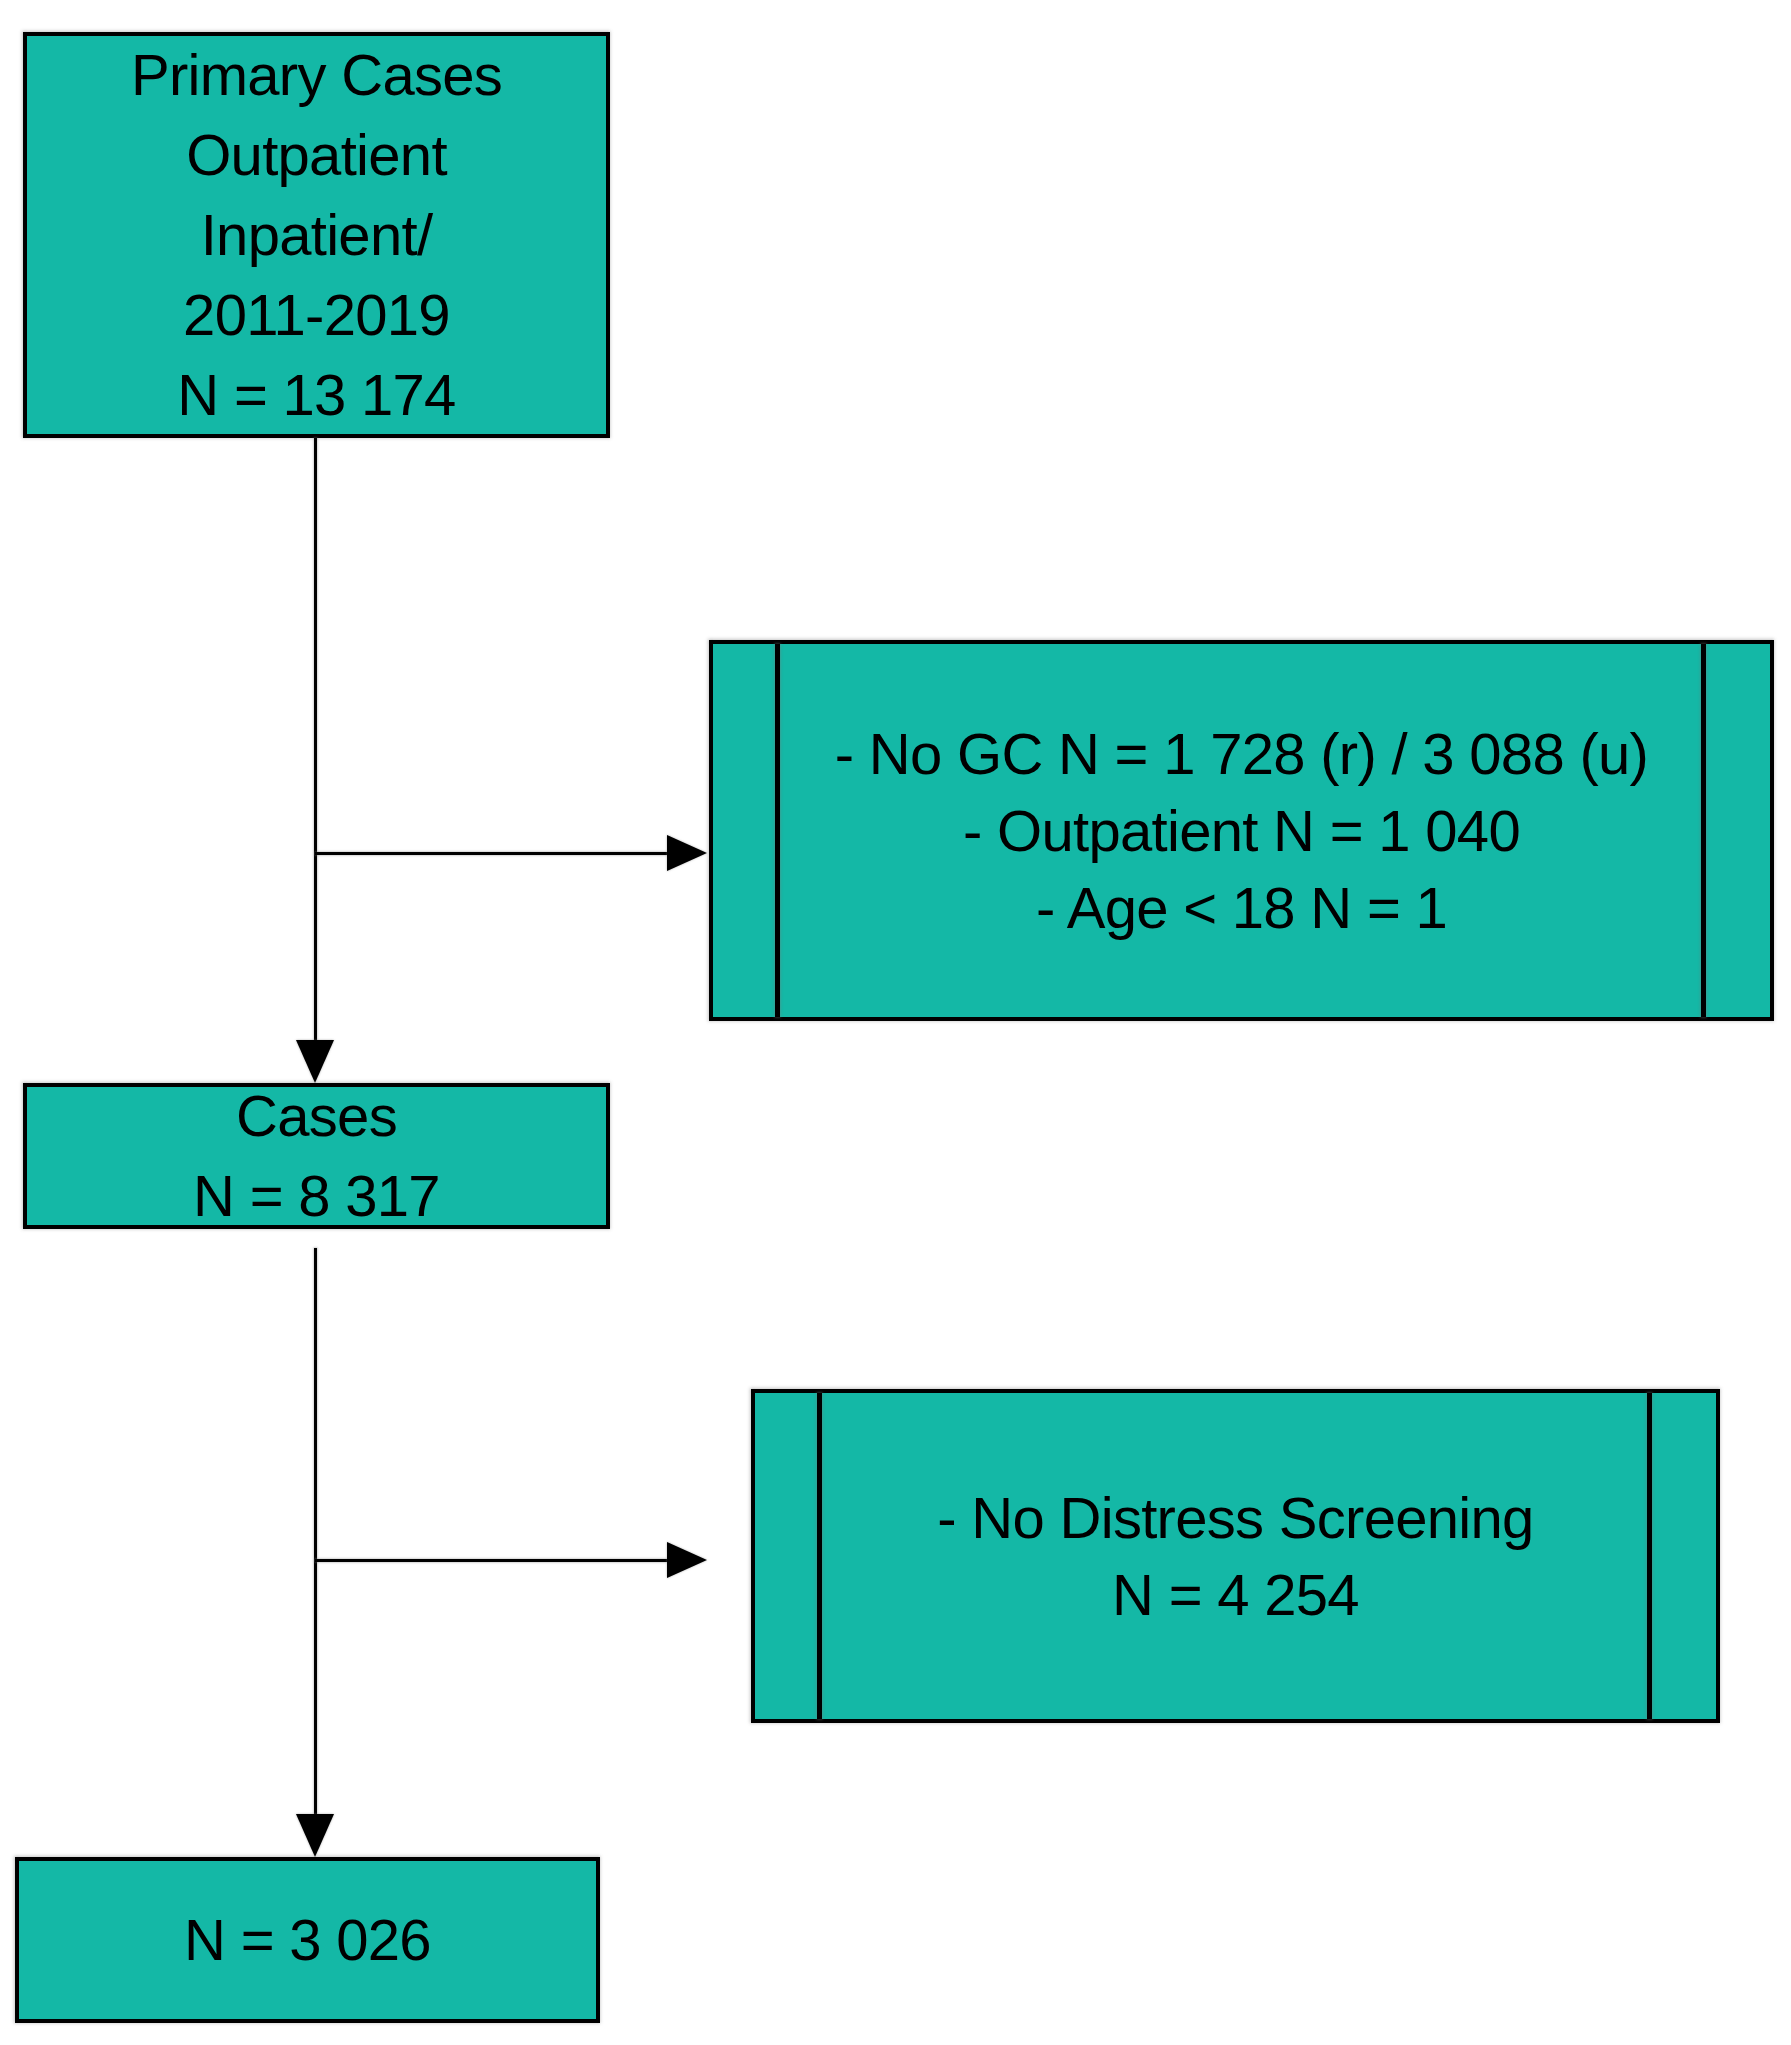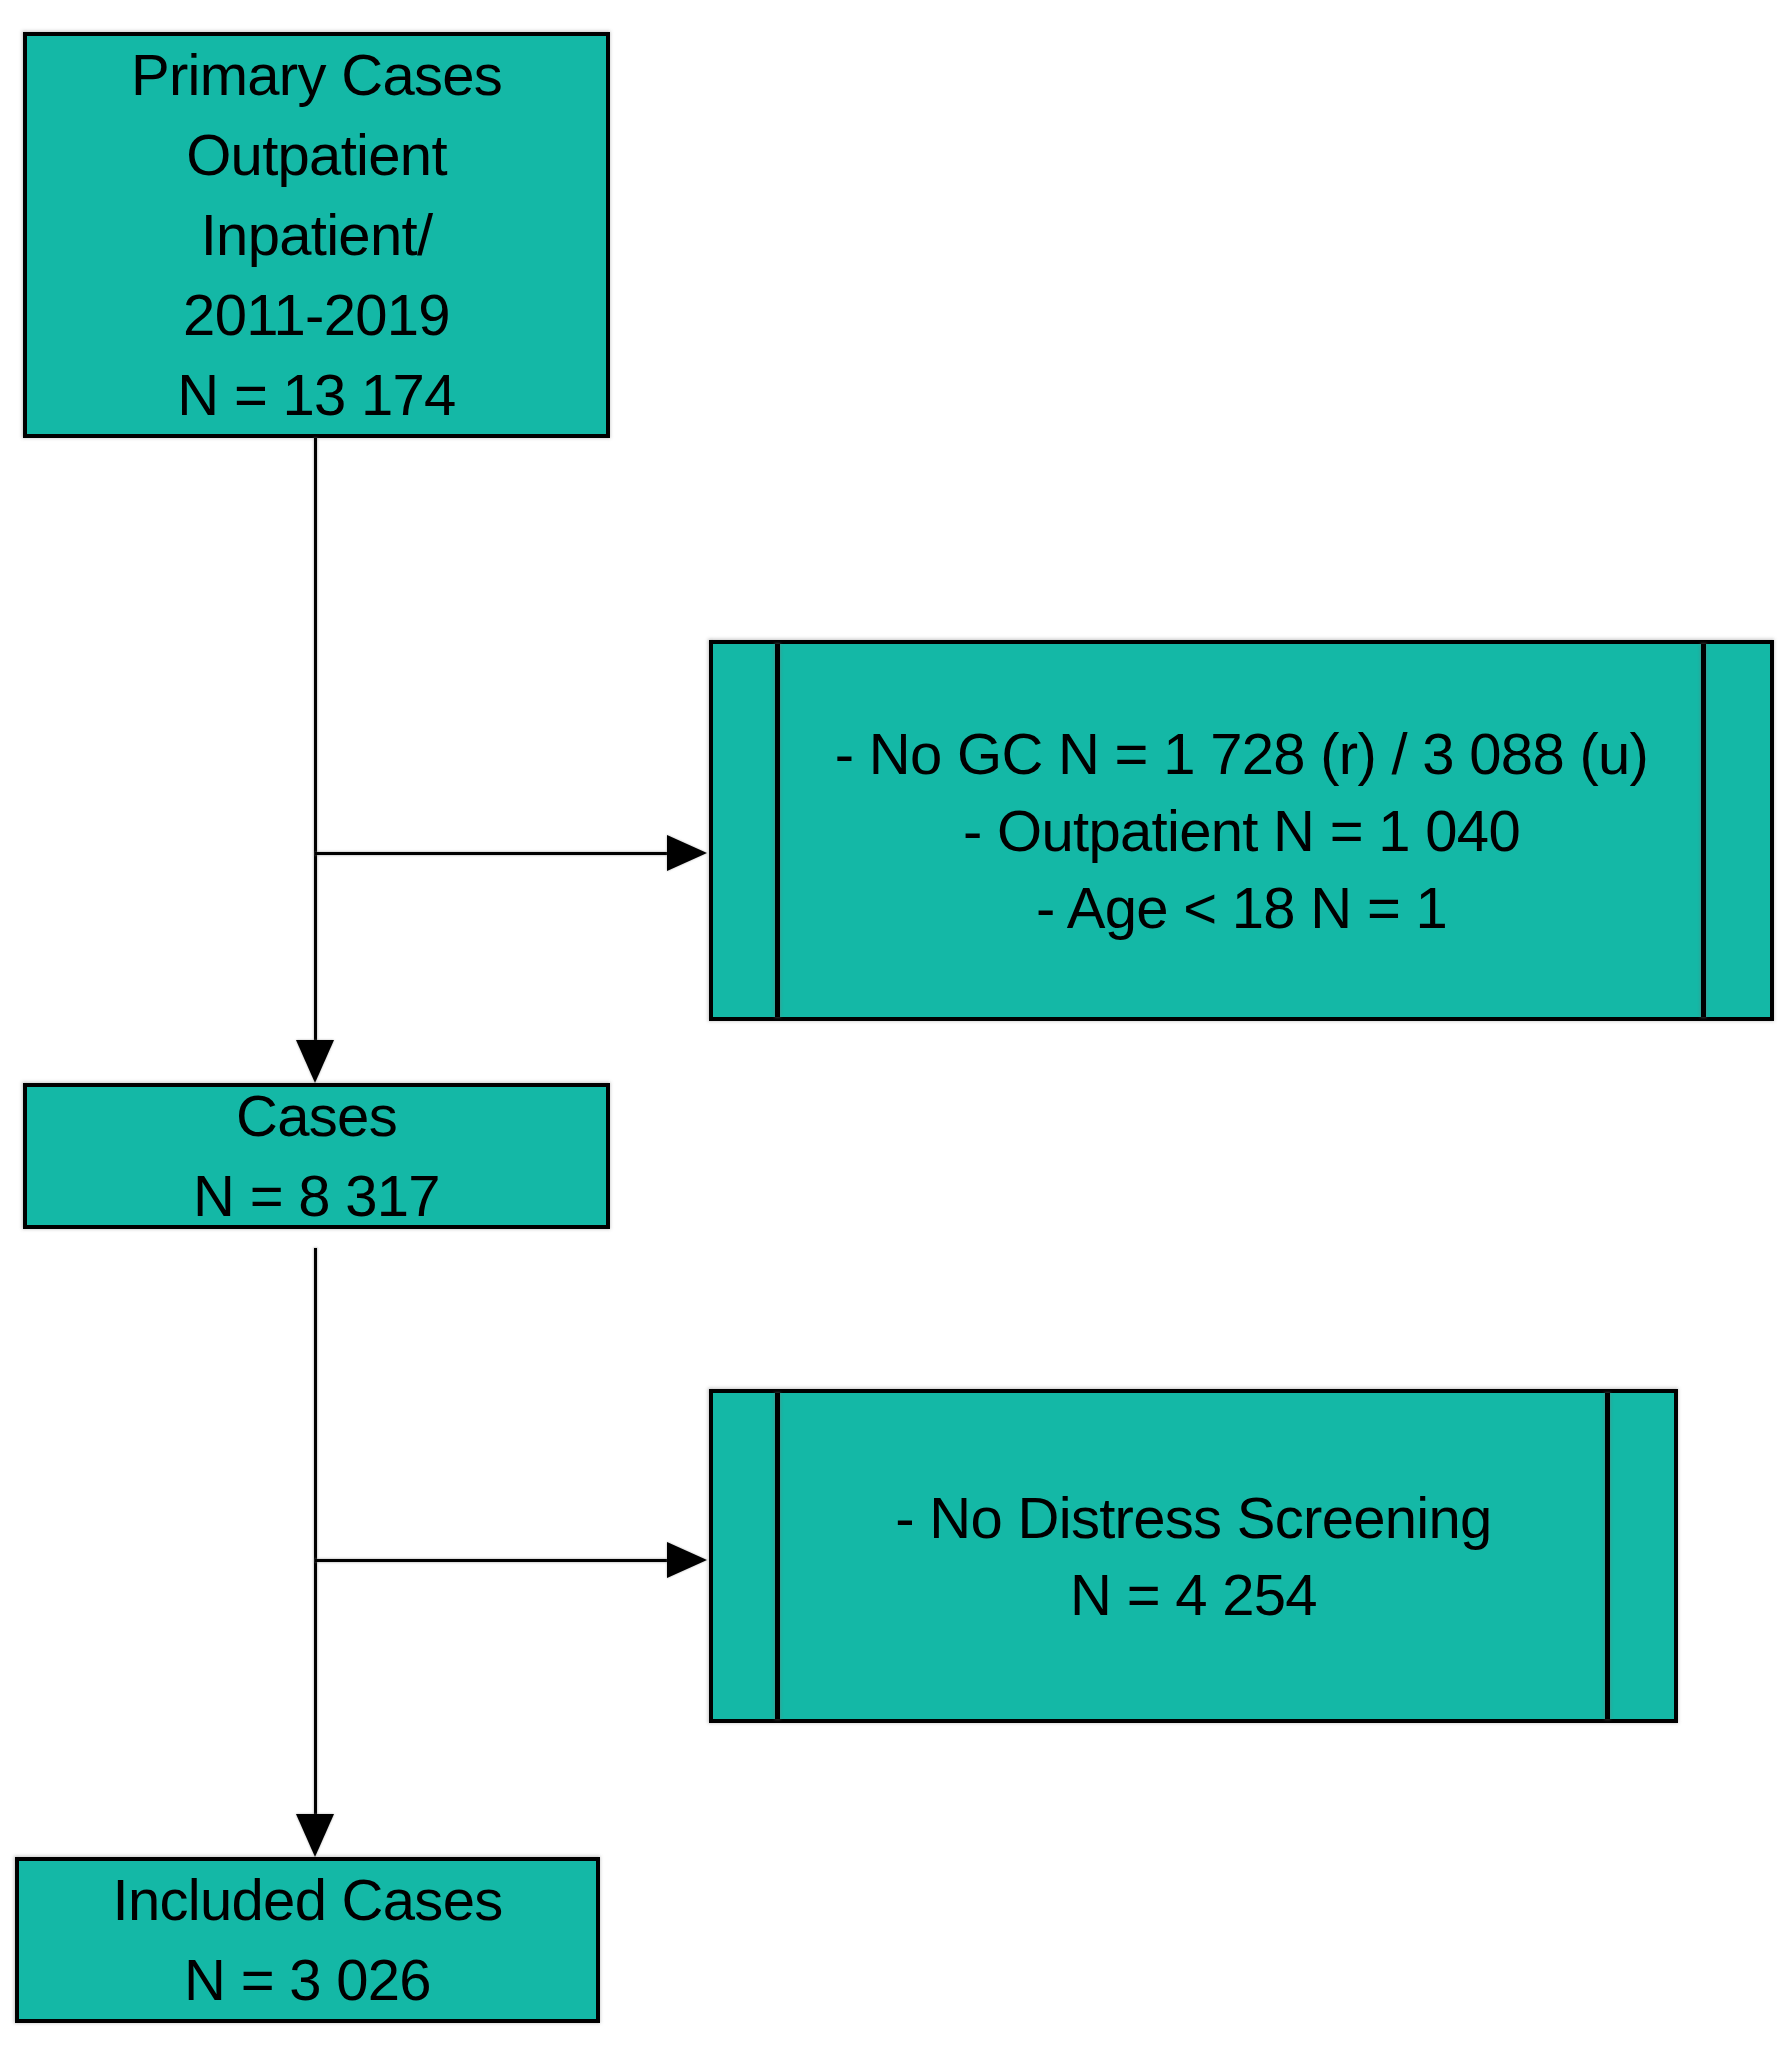--- a/index.html
+++ b/index.html
@@ -105,26 +105,25 @@
     <div class="txt">Cases</div>
     <div class="txt">N = 8 317</div>
   </div>
 
   <div class="vline" style="left:314px; top:1248px; height:568px;"></div>
   <div class="arrow down" style="left:296px; top:1814px;"></div>
 
   <div class="hline" style="left:315px; top:1559px; width:352px;"></div>
   <div class="arrow right" style="left:667px; top:1542px;"></div>
 
-  <div class="box striped" style="left:709px; top:1389px; width:969px; height:334px;">
+  <div class="box striped" style="left:751px; top:1389px; width:969px; height:334px;">
     <div class="inner-vline left"></div>
     <div class="inner-vline right"></div>
     <div class="txt">- No Distress Screening</div>
     <div class="txt">N = 4 254</div>
   </div>
 
   <div class="box" style="left:15px; top:1857px; width:585px; height:166px;">
-    <div class="txt">Included Cases</div>
     <div class="txt">N = 3 026</div>
   </div>
 
 </div>
 
 
 </body></html>

